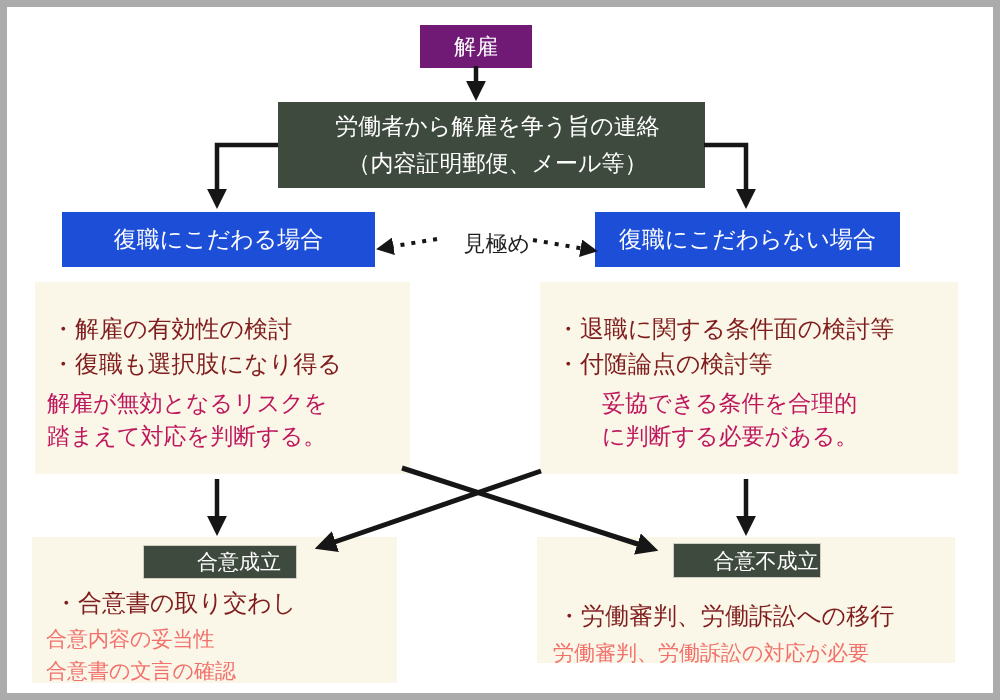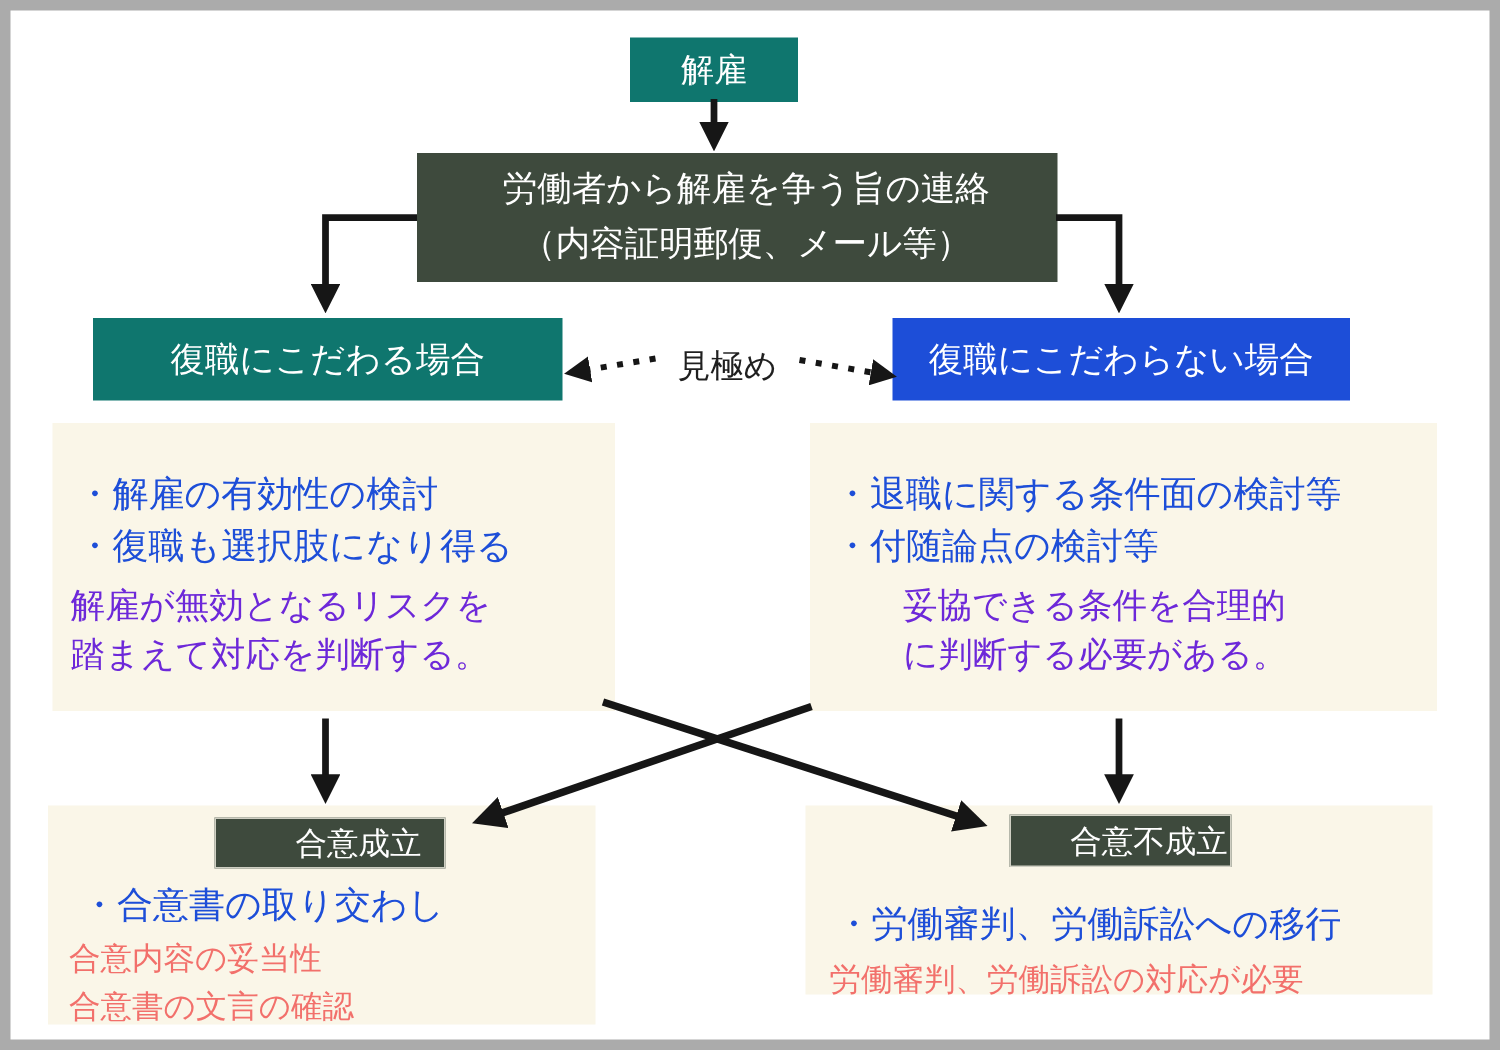--- a/index.html
+++ b/index.html
@@ -7,42 +7,42 @@
     position:relative;width:1000px;height:700px;background:#ffffff;
     font-family:"DejaVu Sans",sans-serif;overflow:hidden;
   }
   .frame{position:absolute;inset:0;border:7px solid #ababab;pointer-events:none;z-index:60;}
   .arrows{position:absolute;left:0;top:0;width:1000px;height:700px;z-index:30;pointer-events:none;}
 
   .node{
     position:absolute;display:flex;align-items:center;justify-content:center;
     color:#ffffff;text-align:center;z-index:20;box-sizing:border-box;
   }
-  .node-root{left:420px;top:25px;width:112px;height:43px;background:#0f766e;font-size:22px;}
+  .node-root{left:420px;top:25px;width:112px;height:43px;background:#701a75;font-size:22px;}
   .node-notice{left:278px;top:102px;width:427px;height:86px;background:#3e4a3d;
     font-size:23px;line-height:37px;flex-direction:column;padding-left:12px;}
-  .node-branch-left{left:62px;top:212px;width:313px;height:55px;background:#0f766e;font-size:23px;}
+  .node-branch-left{left:62px;top:212px;width:313px;height:55px;background:#1d4ed8;font-size:23px;}
   .node-branch-right{left:595px;top:212px;width:305px;height:55px;background:#1d4ed8;font-size:23px;}
 
   .mikiwame{
-    position:absolute;left:440px;top:229px;width:90px;text-align:center;
+    position:absolute;left:440px;top:229px;width:90px;text-align:right;
     color:#1f1f1f;font-size:22px;z-index:20;
   }
 
   .panel{
     position:absolute;background:#faf6e8;z-index:10;box-sizing:border-box;
   }
   .panel-branch-left{left:35px;top:282px;width:375px;height:192px;}
   .panel-branch-right{left:540px;top:282px;width:418px;height:192px;}
   .panel-outcome-left{left:32px;top:537px;width:365px;height:146px;}
   .panel-outcome-right{left:537px;top:537px;width:418px;height:126px;}
 
-  .line{position:absolute;white-space:nowrap;color:#1d4ed8;}
+  .line{position:absolute;white-space:nowrap;color:#7f1d1d;}
   .bullet{font-size:24px;}
-  .note{color:#6d28d9;font-size:23px;}
+  .note{color:#be185d;font-size:23px;}
   .note-sm{color:#f2706b;font-size:21px;}
 
   .header-box{
     position:absolute;display:flex;align-items:center;justify-content:center;
     background:#3e4a3d;color:#ffffff;font-size:21px;box-sizing:border-box;
     border:1px solid #cfcfc3;
     padding-left:38px;
   }
   .hb-left{left:111px;top:8px;width:154px;height:34px;}
   .hb-right{left:136px;top:6px;width:148px;height:35px;}

